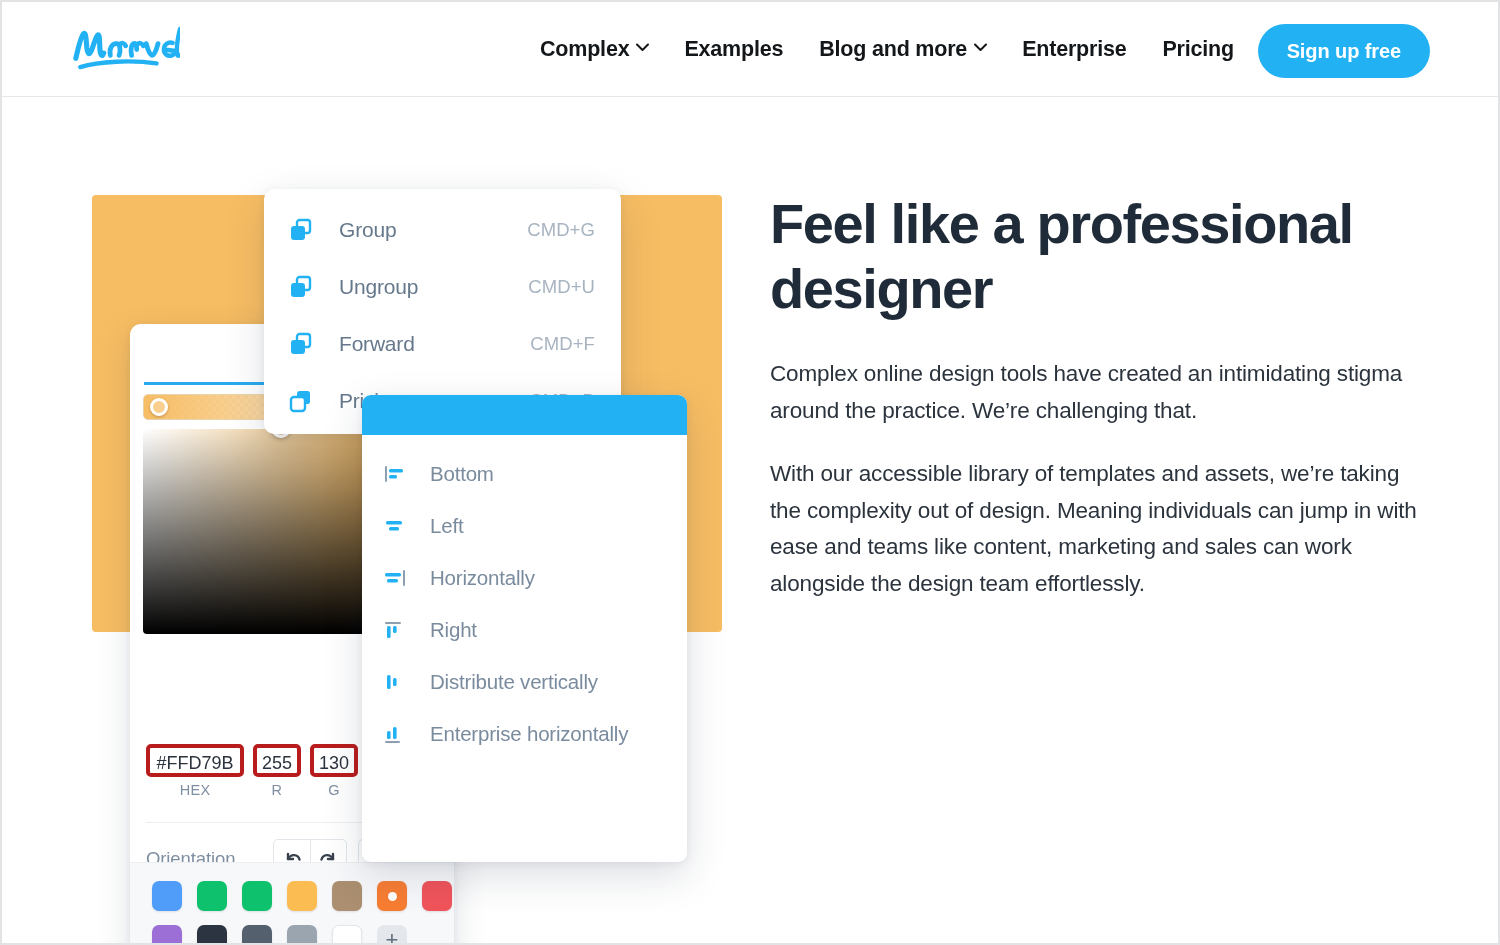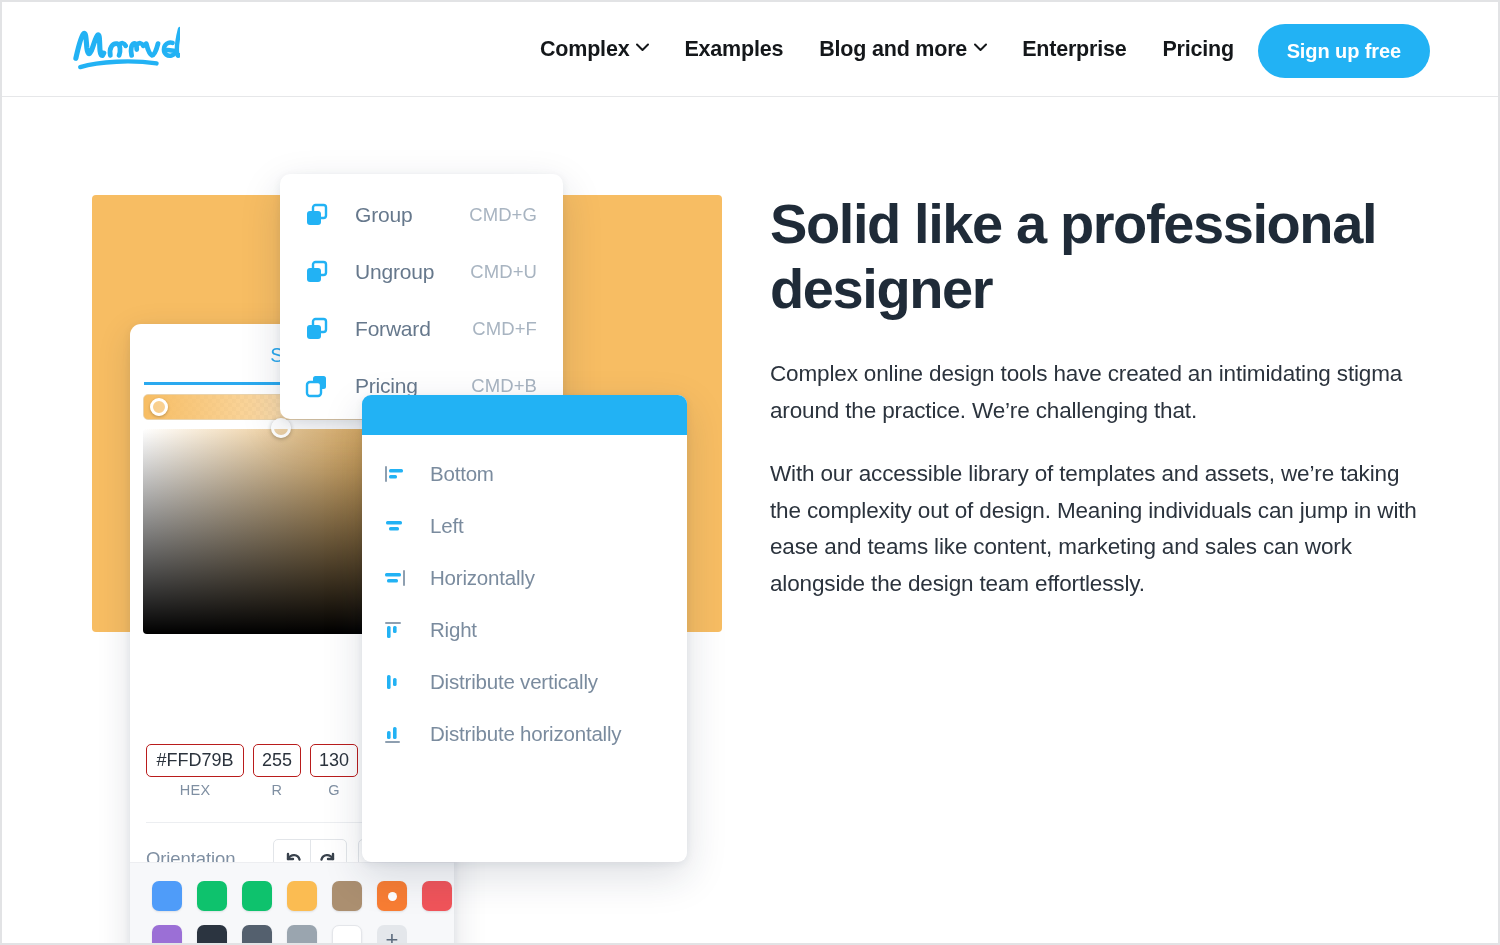--- a/index.html
+++ b/index.html
@@ -150,21 +150,21 @@
     cursor:grab;
   }
 
   .fields {
     position:absolute; left:16px; top:420px;
     display:flex; align-items:flex-start; gap:9px;
   }
   .field { display:flex; flex-direction:column; align-items:center; }
   .field input, .field .inputbox {
     height:33px;
-    border:1px solid #b91c1c; border-radius:5px;
+    border:4px solid #b91c1c; border-radius:5px;
     background:#fff;
     font-family:"Liberation Sans", sans-serif;
     font-size:18px; color:#2b333d;
     text-align:center; line-height:31px;
     outline:none;
   }
   .field.hex .inputbox { width:98px; }
   .field.rgb .inputbox { width:48px; }
   .field .flabel {
     margin-top:5px; font-size:14.5px; color:#7f8fa2; letter-spacing:.3px;
@@ -222,26 +222,25 @@
   }
   .swatch.add {
     background:#e4e7eb;
     display:flex; align-items:center; justify-content:center;
     color:#5c6b7d; font-size:22px; line-height:1; font-weight:400;
     box-shadow:none;
   }
 
   
   .group-menu {
-    position:absolute; left:262px; top:77px;
-    width:283px; height:245px;
+    position:absolute; left:262px; top:92px;
+    width:357px; height:245px;
     background:#ffffff; border-radius:10px;
     box-shadow:0 14px 40px rgba(28,42,66,.15), 0 2px 8px rgba(28,42,66,.07);
     padding-top:12px;
-    margin-left:16px;
   }
   .gm-item {
     height:57px; display:flex; align-items:center;
     padding:0 26px 0 25px; cursor:pointer;
   }
   .gm-icon { width:28px; flex:0 0 28px; display:flex; align-items:center; }
   .gm-label {
     flex:1; margin-left:22px;
     font-size:21px; color:#66788c; letter-spacing:-0.2px;
   }
@@ -325,21 +324,21 @@
       <div class="nav-item">
         <span>Sign in</span>
       </div>
 
     </nav>
 
     <button class="signup-btn">Sign up free</button>
   </div>
 
   <div class="copy">
-    <h1>Solid like a professional designer</h1>
+    <h1>Feel like a professional designer</h1>
     <p>Complex online design tools have created an intimidating stigma around the practice. We’re challenging that.</p>
     <p>With our accessible library of templates and assets, we’re taking the complexity out of design. Meaning individuals can jump in with ease and teams like content, marketing and sales can work alongside the design team effortlessly.</p>
   </div>
 
   <div class="stage">
 
     <div class="orange-card">
       <div class="dots"></div>
     </div>
 
@@ -533,20 +532,20 @@
         </div>
 
         <div class="al-item">
           <span class="al-icon">
             <svg width="22" height="20" viewBox="0 0 22 20">
               <rect x="3" y="7" width="3.6" height="8" rx="1.6" fill="#22b2f4"></rect>
               <rect x="9" y="3" width="3.6" height="12" rx="1.6" fill="#22b2f4"></rect>
               <rect x="1" y="17" width="15" height="2" rx="1" fill="#8e9fb0"></rect>
             </svg>
           </span>
-          <span class="al-label">Distribute horizontally</span>
+          <span class="al-label">Enterprise horizontally</span>
         </div>
 
       </div>
     </div>
 
   </div>
 </div>
 
 </body></html>

